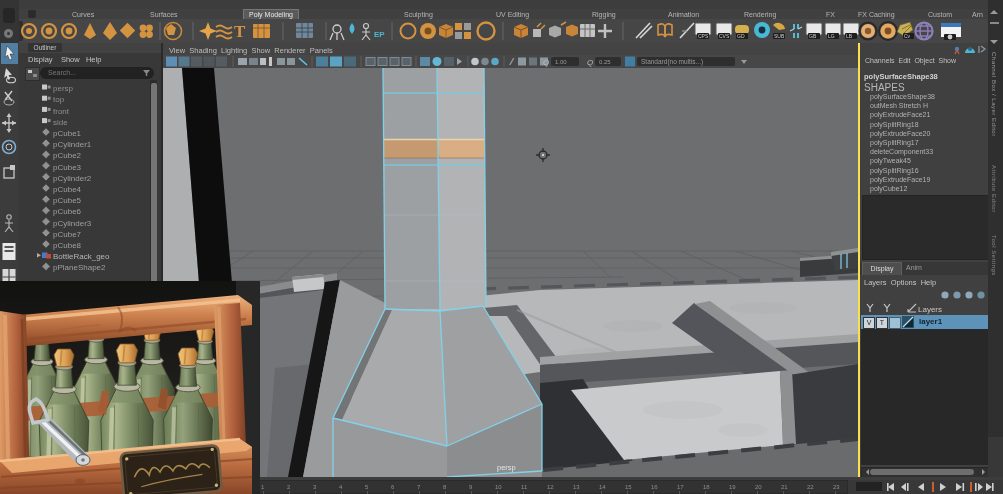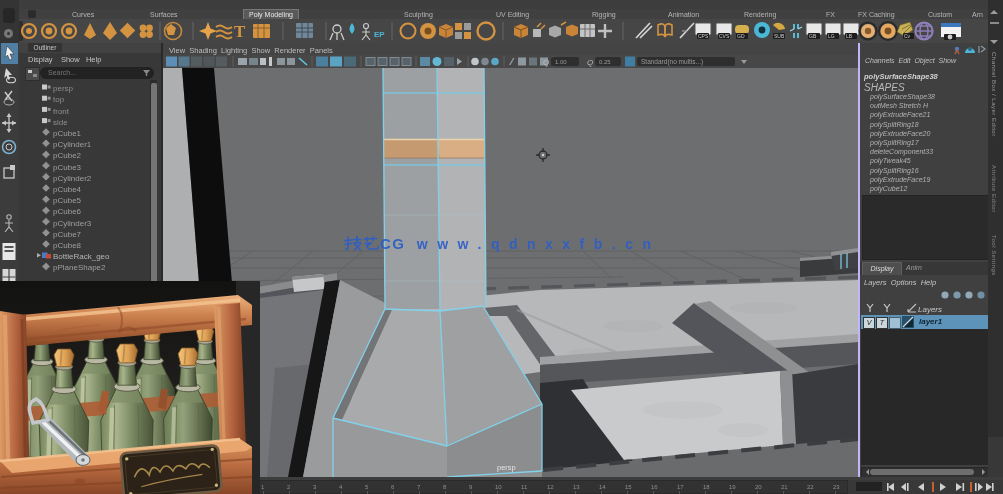--- a/index.html
+++ b/index.html
@@ -489,41 +489,23 @@
       </g>
       <polygon points="668,186 695,182 695,200 672,203" fill="#3f4043"></polygon>
       <polygon points="668,184 695,180 695,184 668,188" fill="#909193"></polygon>
       <line x1="678" y1="186" x2="678" y2="201" stroke="#7ed2ec" stroke-width="1.2"></line>
       <line x1="684" y1="185" x2="684" y2="200" stroke="#7ed2ec" stroke-width="1.2"></line>
       <circle cx="380" cy="87" r="4" fill="none" stroke="#2e2e2e" stroke-width="1.4"></circle>
       <path d="M380 80 l0 4 M380 90 l0 4 M373 87 l4 0 M383 87 l4 0" stroke="#2e2e2e" stroke-width="1.4"></path>
       <circle cx="380" cy="87" r="1.2" fill="#cfd0d2"></circle>
       <text x="334" y="402" font-size="7.5" fill="#e2e2e2">persp</text>
     </svg>
-    <div class="abs" style="left:181px;top:192px;color:#2b5ecd;font-size:15px;font-weight:bold;opacity:.92;letter-spacing:1.5px;">
-      <svg width="36" height="17" viewBox="0 0 36 17" style="vertical-align:-3px;">
-        <g stroke="#2b5ecd" stroke-width="1.7" fill="none" stroke-linecap="round">
-          <path d="M4 2 L4 13 Q4 15 2 14"></path>
-            <path d="M1 5.5 L8 5"></path>
-            <path d="M1 9.5 L7.5 8.5"></path>
-          <path d="M9.5 4.5 L17 4.5"></path>
-            <path d="M13 1.5 L13 7.5"></path>
-            <path d="M9.5 8 L16.5 7.5"></path>
-          <path d="M10.5 9 L16.5 15"></path>
-            <path d="M16.5 9 L10.5 15"></path>
-          <path d="M23 2.5 L23 6"></path>
-            <path d="M29 2 L29 5.5"></path>
-            <path d="M20 4 L32.5 3.5"></path>
-          <path d="M21 8.5 L28 8 Q25 9 23.5 11"></path>
-            <path d="M23.5 8.8 Q22 13.5 26 14 L33 14 Q34.5 14 34 11.5"></path>
-        </g>
-      </svg>CG&nbsp;&nbsp;<span style="letter-spacing:9.5px;font-size:14px;">www.qdnxxfb.cn</span></div>
   </div>
 
-  <div class="abs" id="rightpanel" style="left:858px;top:43px;width:130px;height:451px;background:#404040;border-left:2px solid #c4b5fd;font-style:italic;">
+  <div class="abs" id="rightpanel" style="left:858px;top:43px;width:130px;height:451px;background:#404040;border-left:2px solid #fde047;">
     <svg class="abs" style="left:93px;top:1px;" width="34" height="11" viewBox="0 0 34 11">
       <circle cx="4" cy="5" r="2.2" fill="#4a7ec8"></circle>
         <path d="M2 10 l2 -4 2 4" stroke="#c05a3a" stroke-width="1.4" fill="none"></path>
       <path d="M12 9 a5 5 0 0 1 10 0 Z" fill="#49b8d8"></path>
         <circle cx="17" cy="5" r="2" fill="#2a6a84"></circle>
       <path d="M28 2 l4 3 -4 3 m-2 -6 l0 7" stroke="#8a9aa4" stroke-width="1.2" fill="none"></path>
     </svg>
     <div class="abs" style="left:5px;top:14px;color:#c0c0c0;font-size:7px;">Channels&nbsp;&nbsp;Edit&nbsp;&nbsp;Object&nbsp;&nbsp;Show</div>
     <div class="abs" style="left:4px;top:29px;color:#d2d2d2;font-size:7.5px;font-weight:bold;">polySurfaceShape38</div>
     <div class="abs" style="left:4px;top:39px;color:#b8b8b8;font-size:10px;">SHAPES</div>

